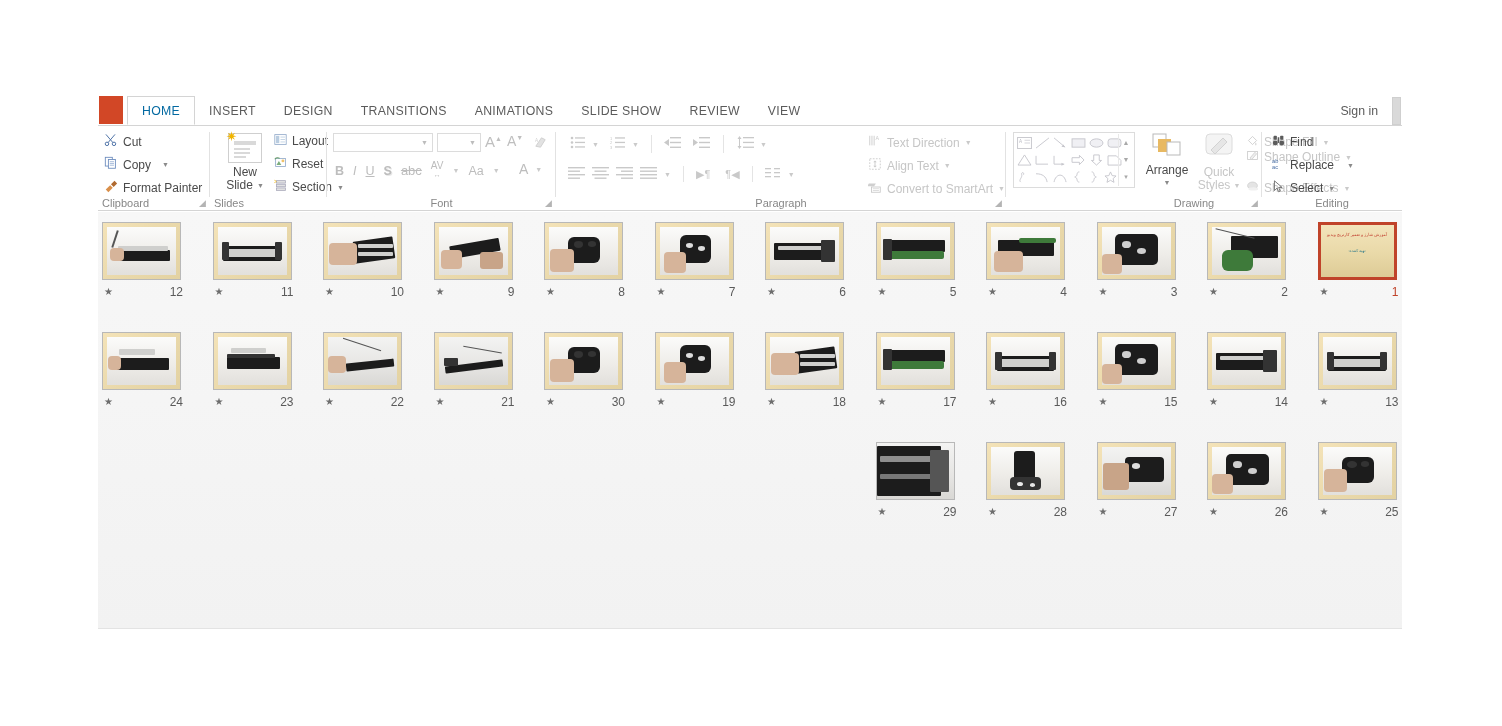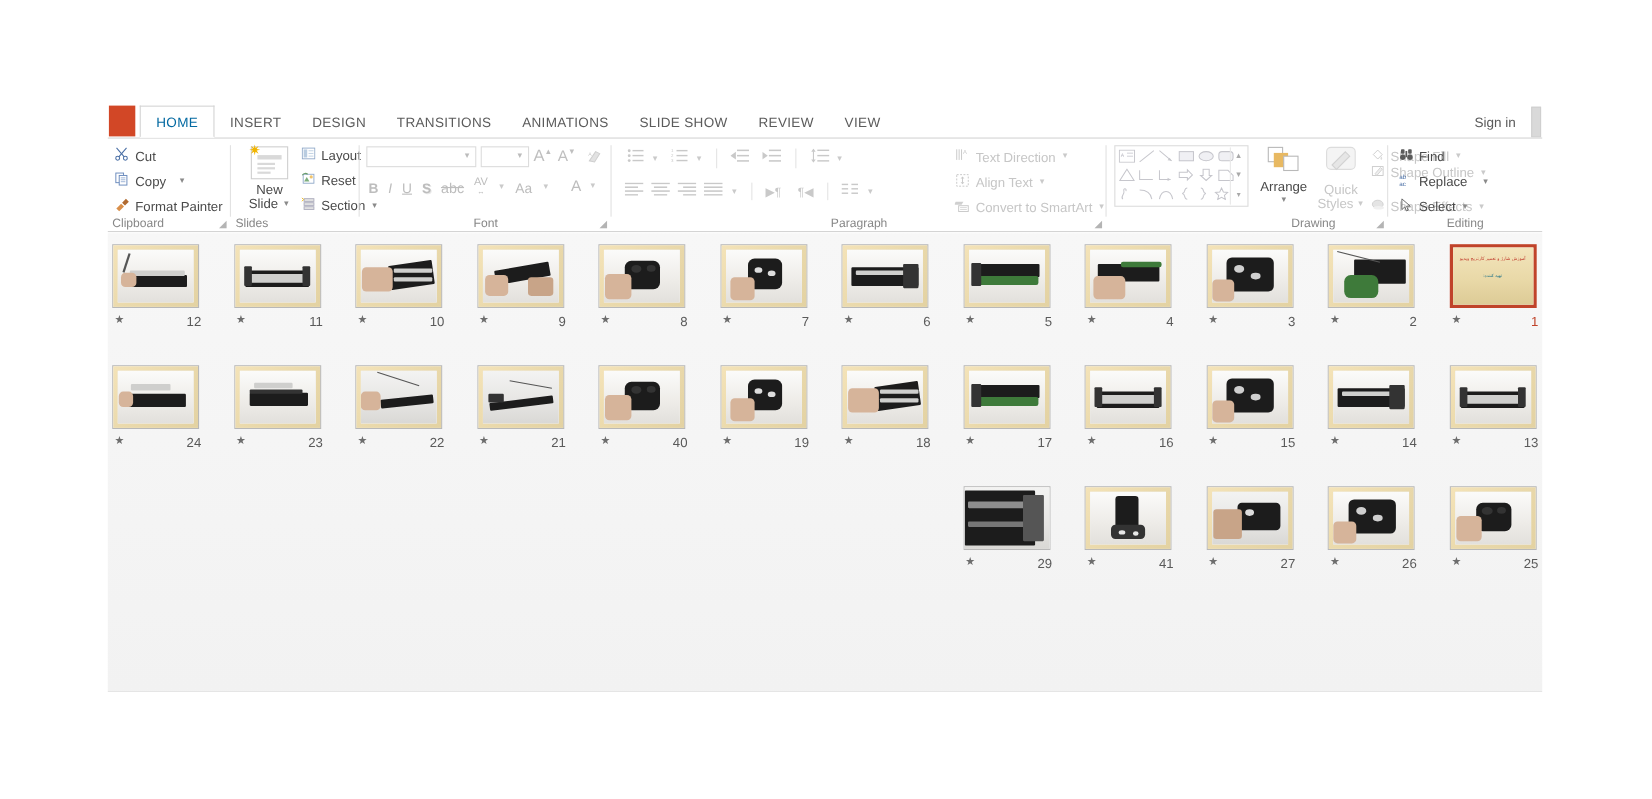--- a/index.html
+++ b/index.html
@@ -920,21 +920,21 @@
                   <div class="cart" style="left:28%;top:20%;width:46%;height:56%;border-radius:6px;"></div>
                   <div class="cart2" style="left:36%;top:30%;width:14%;height:14%;border-radius:50%;"></div>
                   <div class="cart2" style="left:56%;top:30%;width:12%;height:12%;border-radius:50%;"></div>
                   <div class="hand" style="left:2%;top:46%;width:34%;height:48%;"></div>
                 </div>
               </div>
             </div>
           </div>
           <div class="meta">
             <span class="star">★</span>
-            <span class="num">40</span>
+            <span class="num">30</span>
           </div>
         </div>
         <div class="slot" style="left: 556.5px; top: 120px;">
           <div class="thumb">
             <div class="frame">
               <div class="photo">
                 <div class="pm">
                   <div class="bg"></div>
                   <div class="cart" style="left:30%;top:16%;width:44%;height:58%;border-radius:6px;"></div>
                   <div class="cart2" style="left:38%;top:34%;width:10%;height:10%;border-radius:50%;background:#ddd;"></div>
@@ -1087,21 +1087,21 @@
                   <div class="cart" style="left:34%;top:8%;width:30%;height:70%;border-radius:3px;"></div>
                   <div class="cart2" style="left:28%;top:62%;width:44%;height:28%;border-radius:4px;"></div>
                   <div class="lite" style="left:38%;top:72%;width:9%;height:9%;border-radius:50%;background:#e8e8e8;"></div>
                   <div class="lite" style="left:56%;top:76%;width:8%;height:8%;border-radius:50%;background:#e8e8e8;"></div>
                 </div>
               </div>
             </div>
           </div>
           <div class="meta">
             <span class="star">★</span>
-            <span class="num">41</span>
+            <span class="num">28</span>
           </div>
         </div>
         <div class="slot" style="left: 998.5px; top: 230px;">
           <div class="thumb">
             <div class="frame">
               <div class="photo">
                 <div class="pm grayish">
                   <div class="bg"></div>
                   <div class="cart" style="left:34%;top:20%;width:56%;height:52%;border-radius:4px;"></div>
                   <div class="cart2" style="left:44%;top:34%;width:12%;height:12%;border-radius:50%;background:#ddd;"></div>

